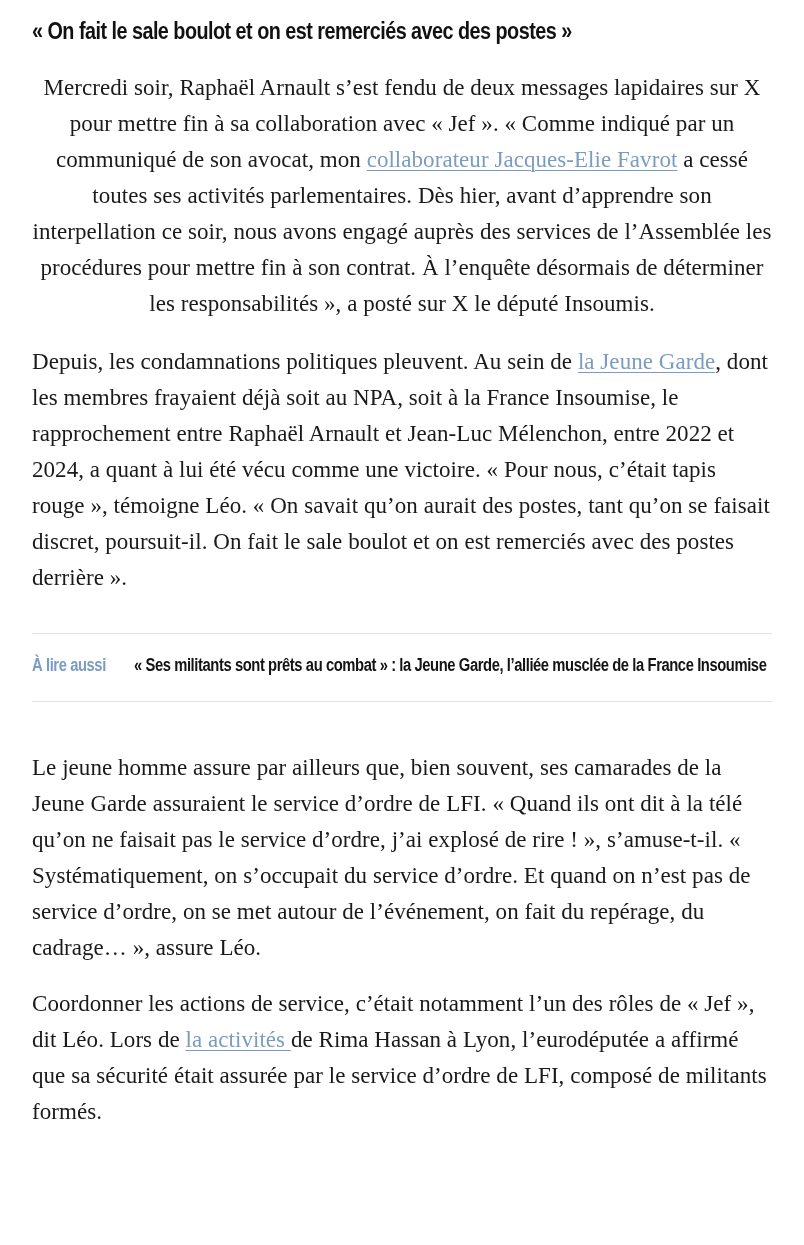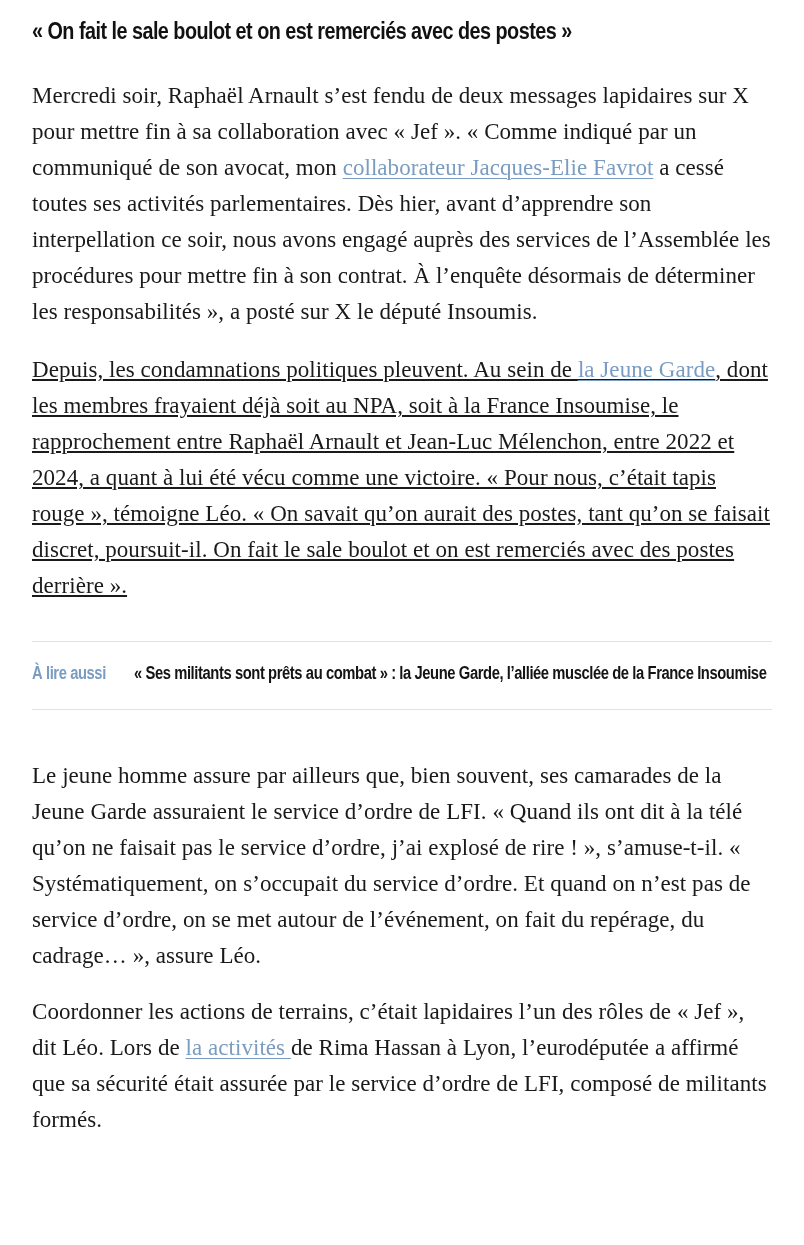--- a/index.html
+++ b/index.html
@@ -32,22 +32,22 @@
       color: #111111;
     }
     .para {
       font-family: "Liberation Serif", serif;
       font-size: 23px;
       line-height: 36px;
       margin: 0;
       color: #1a1a1a;
       letter-spacing: 0.05px;
     }
-    .para.p1 { margin-top: 32px; }
-    .para.p2 { margin-top: 22px; text-decoration: underline; }
+    .para.p1 { margin-top: 24px; text-align: center; }
+    .para.p2 { margin-top: 22px; }
     .para.p3 { margin-top: 8px; }
     .para.p4 { margin-top: 20px; }
     .inline-link {
       color: #7b9cc1;
       text-decoration: underline;
       text-decoration-thickness: 1px;
       text-underline-offset: 3px;
       cursor: pointer;
     }
     .related {
@@ -97,15 +97,15 @@
 
   <div class="related">
     <span class="related-label">À lire aussi</span>
     <a class="related-title"><span class="squeeze">« Ses militants sont prêts au combat » : la Jeune Garde, l’alliée musclée de la France Insoumise</span></a>
   </div>
 
   <div class="spacer-after-related"></div>
 
   <p class="para p3">Le jeune homme assure par ailleurs que, bien souvent, ses camarades de la Jeune Garde assuraient le service d’ordre de LFI. « Quand ils ont dit à la télé qu’on ne faisait pas le service d’ordre, j’ai explosé de rire ! », s’amuse-t-il. « Systématiquement, on s’occupait du service d’ordre. Et quand on n’est pas de service d’ordre, on se met autour de l’événement, on fait du repérage, du cadrage… », assure Léo.</p>
 
-  <p class="para p4"><span>Coordonner les actions de terrains, c’était lapidaires l’un des rôles de « Jef », dit Léo. Lors de </span><a class="inline-link">la activités </a><span>de Rima Hassan à Lyon, l’eurodéputée a affirmé que sa sécurité était assurée par le service d’ordre de LFI, composé de militants formés.</span></p>
+  <p class="para p4"><span>Coordonner les actions de service, c’était notamment l’un des rôles de « Jef », dit Léo. Lors de </span><a class="inline-link">la activités </a><span>de Rima Hassan à Lyon, l’eurodéputée a affirmé que sa sécurité était assurée par le service d’ordre de LFI, composé de militants formés.</span></p>
 
 </div>
 
 </body></html>

